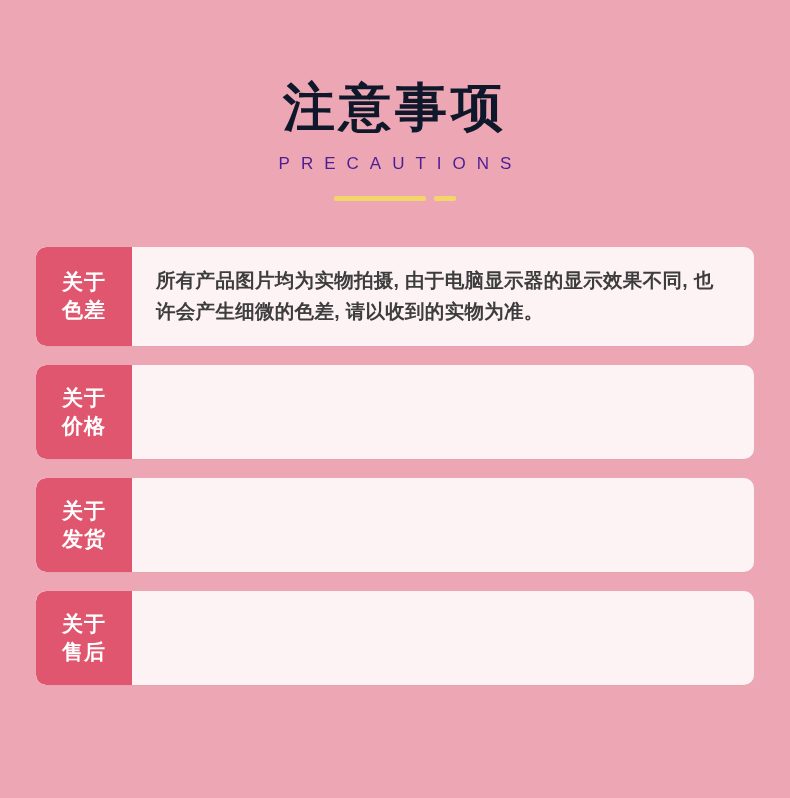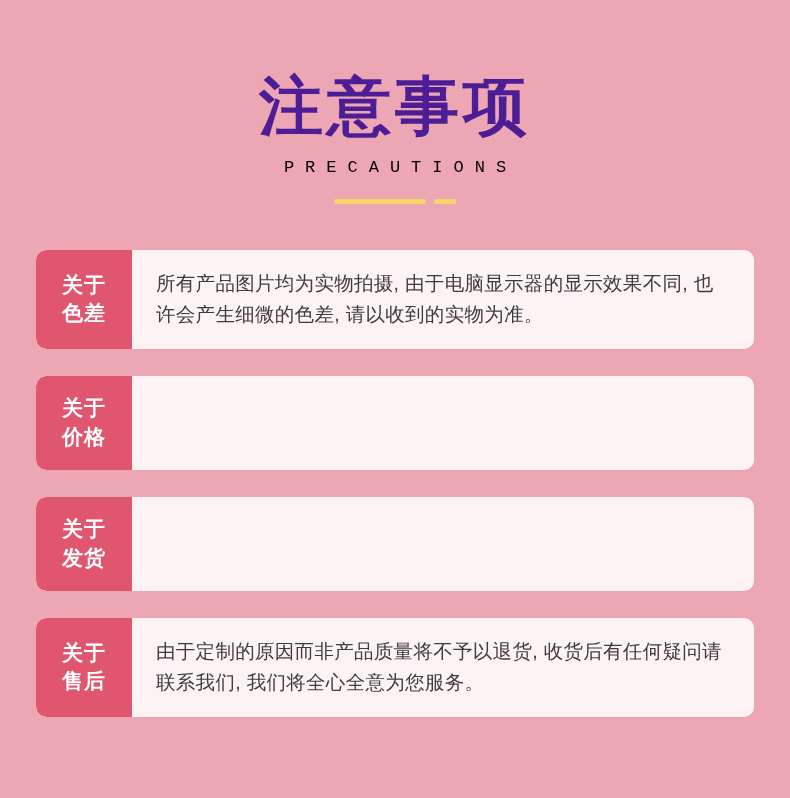--- a/index.html
+++ b/index.html
@@ -17,35 +17,34 @@
     position: relative;
     width: 790px;
     height: 798px;
     box-sizing: border-box;
   }
   .header {
     padding-top: 62px;
     text-align: center;
   }
   .title {
-    font-size: 64px;
+    font-size: 52px;
     font-weight: bold;
-    color: #4c1d95;
+    color: #0f172a;
     letter-spacing: 4px;
     line-height: 1.15;
-    margin: 8px;
+    margin: 16px;
   }
   .subtitle {
     margin-top: 14px;
     font-size: 17px;
-    color: #000000;
+    color: #4c1d95;
     letter-spacing: 11px;
     font-weight: normal;
     text-indent: 11px;
-    font-family: Liberation Mono, monospace;
   }
   .divider {
     margin-top: 22px;
     display: flex;
     justify-content: center;
     align-items: center;
     gap: 8px;
   }
   .divider .bar-long {
     width: 92px;
@@ -57,21 +56,21 @@
     width: 22px;
     height: 5px;
     background: #f3d56a;
     border-radius: 2px;
   }
   .rows {
     margin-top: 38px;
     padding: 8px 36px;
     display: flex;
     flex-direction: column;
-    gap: 27px;
+    gap: 19px;
   }
   .row {
     display: flex;
     align-items: stretch;
     background: #fdf2f4;
     border-radius: 10px;
     overflow: hidden;
     min-height: 94px;
     box-shadow: 0 1px 0 rgba(0,0,0,0.02);
   }
@@ -93,20 +92,21 @@
   .tag .tag-line { display: block; }
   .body-text {
     flex: 1;
     padding: 18px 26px 18px 24px;
     display: flex;
     align-items: center;
     font-size: 19.5px;
     color: #3d3d3d;
     line-height: 1.62;
     letter-spacing: 0.3px;
+    font-weight: bold;
   }
 </style>
 </head>
 <body>
 
 <div class="page">
 
   <div class="header">
     <div class="title">注意事项</div>
     <div class="subtitle">PRECAUTIONS</div>
@@ -138,17 +138,16 @@
         <span class="tag-line">关于</span>
         <span class="tag-line">发货</span>
       </div>
     </div>
 
     <div class="row">
       <div class="tag">
         <span class="tag-line">关于</span>
         <span class="tag-line">售后</span>
       </div>
-      <div class="body-text">由于定制的原因而非产品质量将不予以退货, 收货后有任何疑问请联系我们, 我们将全心全意为您服务。</div>
     </div>
 
   </div>
 </div>
 
 </body></html>

